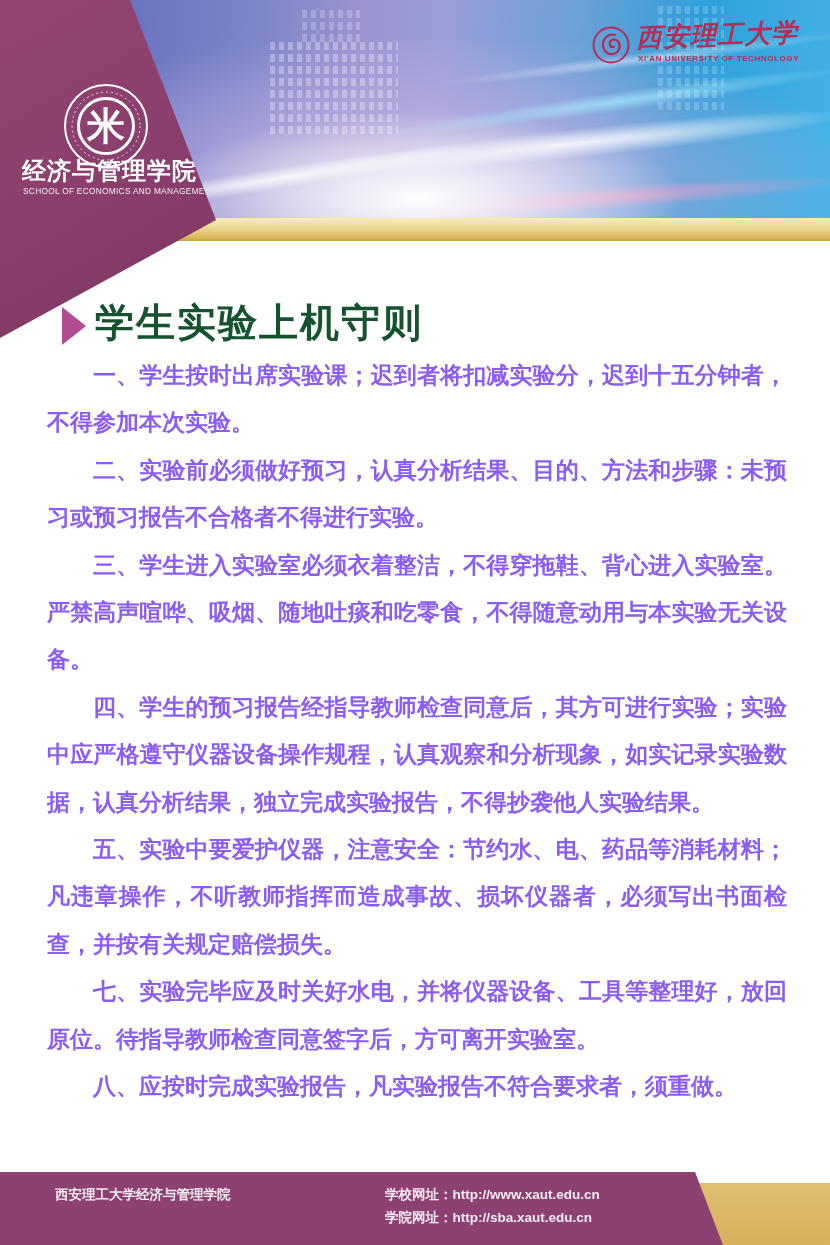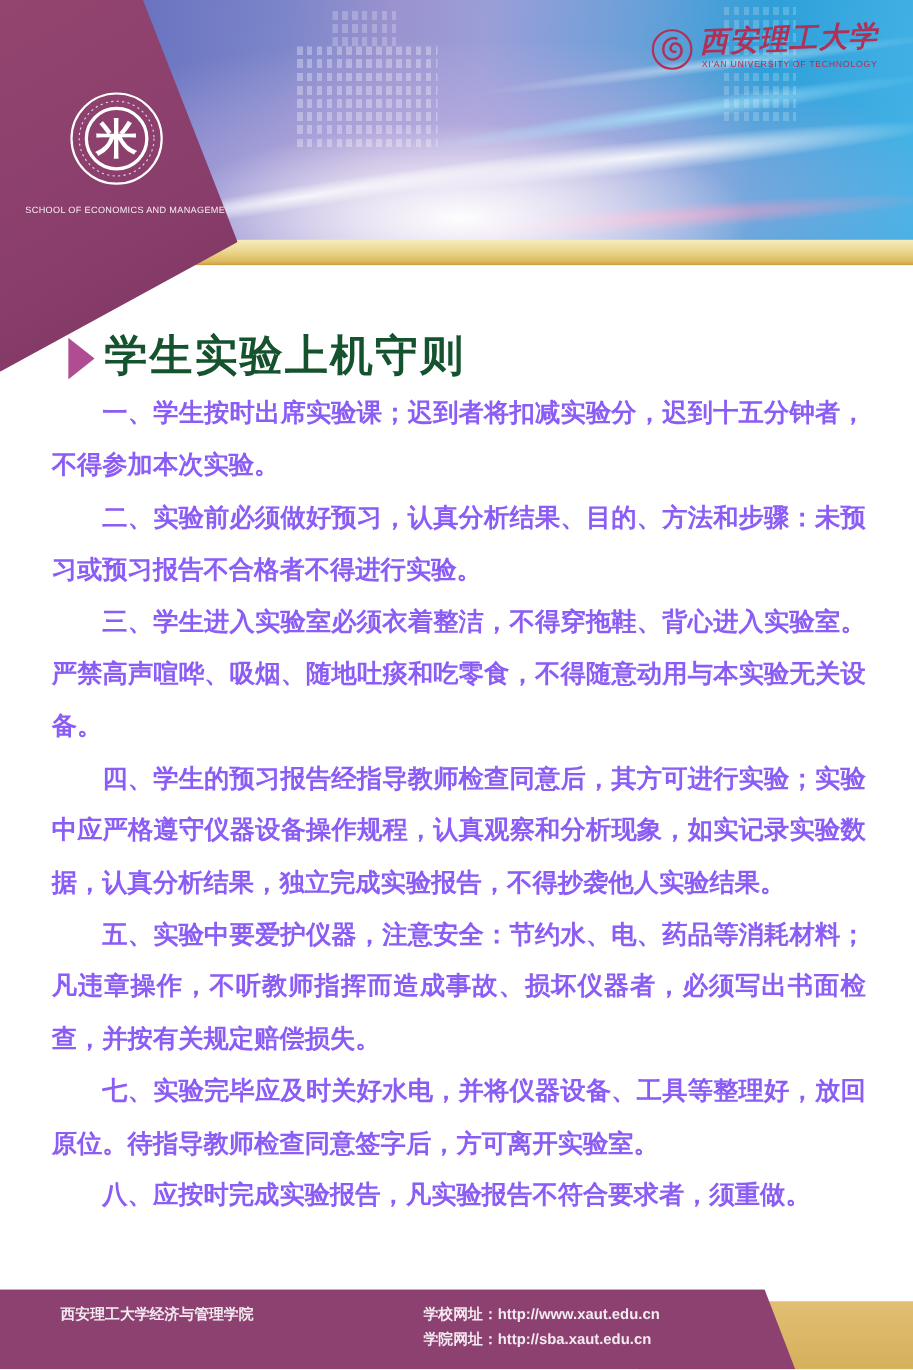--- a/index.html
+++ b/index.html
@@ -34,21 +34,21 @@
     mask-image:repeating-linear-gradient(180deg,#000 0 8px,transparent 8px 12px);}
   .d1{left:270px;top:42px;width:128px;height:96px;opacity:.55;}
   .d2{left:302px;top:10px;width:58px;height:34px;opacity:.4;}
   .d3{left:658px;top:6px;width:66px;height:108px;opacity:.35;}
   
   .univ-logo{position:absolute;left:592px;top:22px;width:210px;height:50px;}
   .seal{position:absolute;left:0;top:4px;}
   .univ-cn{position:absolute;left:44px;top:-4px;width:160px;
     font-family:"Liberation Serif","DejaVu Serif",serif;font-weight:bold;font-style:italic;
     font-size:26px;letter-spacing:1px;color:#b22f55;transform:rotate(-2deg);white-space:nowrap;}
-  .univ-en{position:absolute;left:46px;top:32px;font-size:8px;font-weight:normal;
+  .univ-en{position:absolute;left:46px;top:32px;font-size:8px;font-weight:bold;
     letter-spacing:.6px;color:#b22f55;white-space:nowrap;}
   
   .gold-stripe{position:absolute;left:0;top:218px;width:830px;height:23px;
     background:linear-gradient(180deg,#f6ecbe 0%,#ecd78f 45%,#ddbb5f 85%,#c89f42 100%);}
   
   .banner{position:absolute;left:0;top:0;width:218px;height:342px;
     background:linear-gradient(150deg,#93456f 0%,#8a3e6c 55%,#7c3561 100%);
     -webkit-clip-path:polygon(0 0,130px 0,216px 220px,0 338px);
     clip-path:polygon(0 0,130px 0,216px 220px,0 338px);}
   .badge{position:absolute;left:62px;top:82px;}
@@ -105,20 +105,21 @@
 
   <div class="gold-stripe"></div>
 
   <div class="banner">
     <svg class="badge" width="88" height="88" viewBox="0 0 88 88">
       <circle cx="44" cy="44" r="41" fill="none" stroke="#ffffff" stroke-width="2"></circle>
       <circle cx="44" cy="44" r="34" fill="none" stroke="#ffffff" stroke-width="1" stroke-dasharray="2 3" opacity=".8"></circle>
       <circle cx="44" cy="44" r="27.5" fill="none" stroke="#ffffff" stroke-width="3"></circle>
       <text x="44" y="57" text-anchor="middle" font-size="38" font-weight="bold" fill="#ffffff">米</text>
     </svg>
+    <div class="banner-cn">经济与管理学院</div>
     <div class="banner-en">SCHOOL OF ECONOMICS AND MANAGEMENT</div>
   </div>
 
   <div class="title-row">
     <svg class="title-arrow" width="25" height="38" viewBox="0 0 25 38">
       <polygon points="0,0 24,19 0,38" fill="#b04c92"></polygon>
     </svg>
     <h1 class="page-title">学生实验上机守则</h1>
   </div>
 

